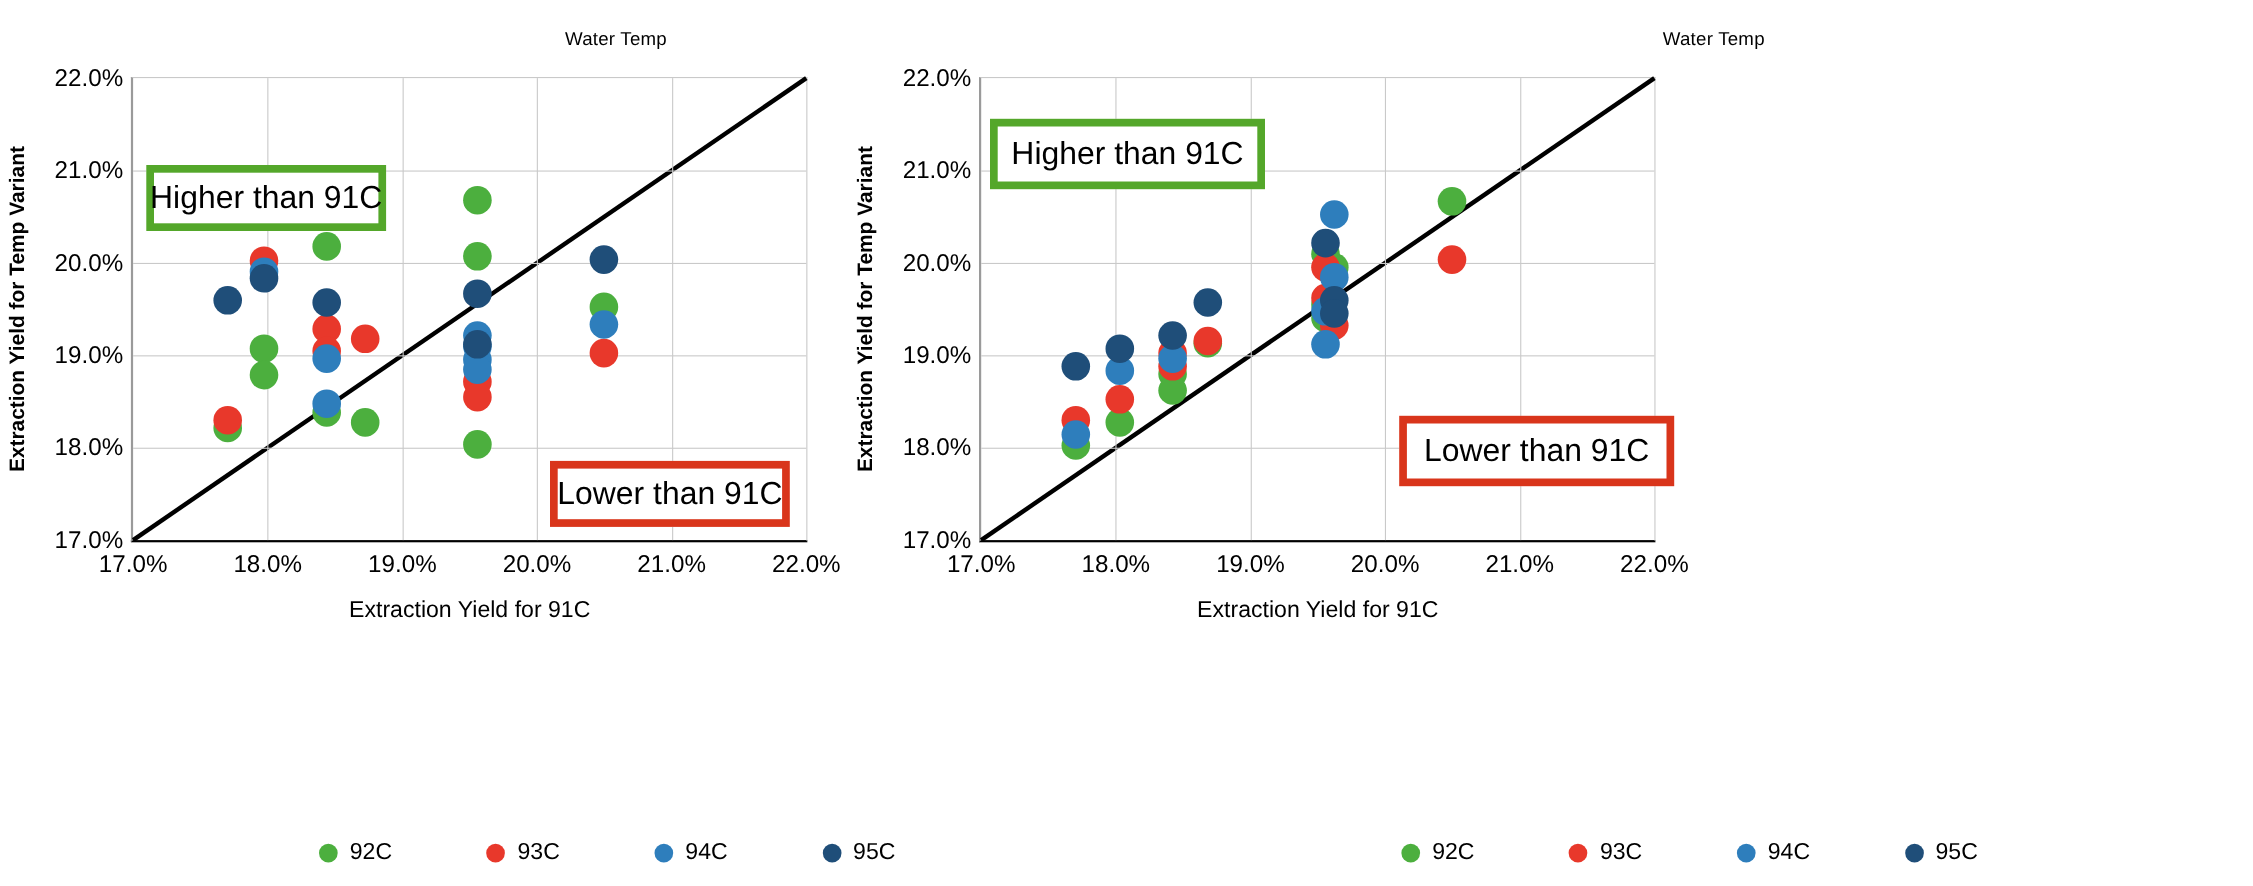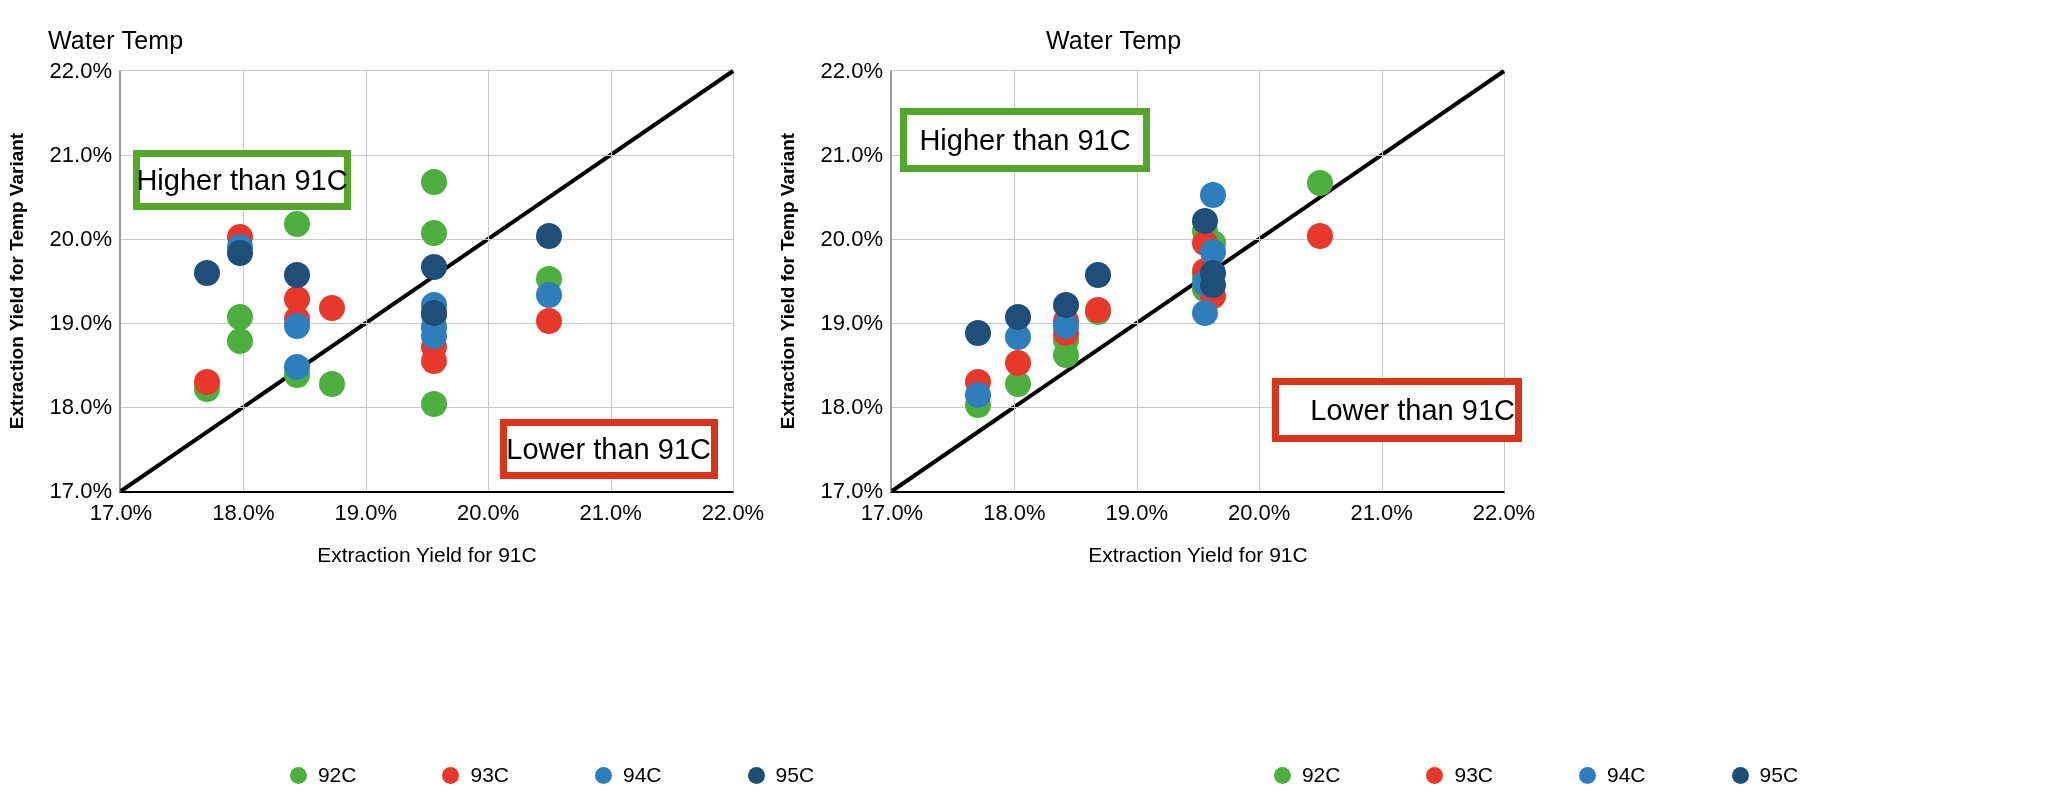--- a/index.html
+++ b/index.html
@@ -6,21 +6,21 @@
   html,body{margin:0;padding:0;background:#ffffff;}
   body{width:2048px;height:805px;font-family:"Liberation Sans",sans-serif;color:#000;overflow:hidden;}
   .board{position:relative;width:2048px;height:805px;}
 
   .panel{position:absolute;top:0;height:805px;width:1024px;}
   .panel-left{left:0;}
   .panel-right{left:1024px;}
 
   .chart-title{
     position:absolute;top:26px;left:0;width:100%;
-    text-align:left;font-size:25px;font-weight:400;color:#000;
+    text-align:center;font-size:17px;font-weight:400;color:#000;
     letter-spacing:.2px;
   }
   .panel-left .chart-title{padding-left:48px;}
   .panel-right .chart-title{padding-left:22px;}
 
   
   .plot{
     position:absolute;
     background:#fff;
     border-left:2px solid #9a9a9a;
@@ -69,21 +69,21 @@
   }
 
   .callout{
     position:absolute;background:#ffffff;
     box-sizing:border-box;
     display:flex;align-items:center;justify-content:center;
     font-size:29px;color:#000;white-space:nowrap;
     z-index:7;
   }
   .callout.green{border:7px solid #54A72A;}
-  .callout.red{border:7px solid #D9351B;justify-content:flex-end;}
+  .callout.red{border:7px solid #D9351B;}
 
   .legend{
     position:absolute;bottom:18px;left:0;width:100%;
     display:flex;align-items:center;justify-content:center;
     gap:86px;
   }
   .panel-left .legend{padding-left:40px;}
   .legend-item{display:flex;align-items:center;gap:11px;}
   .legend-swatch{width:17px;height:17px;border-radius:50%;display:block;}
   .legend-label{font-size:21px;color:#000;}

